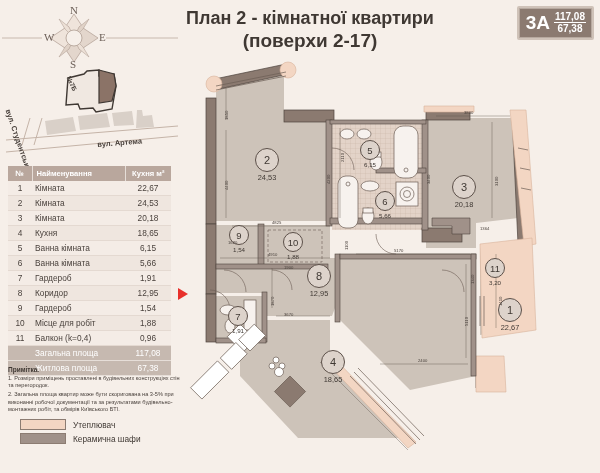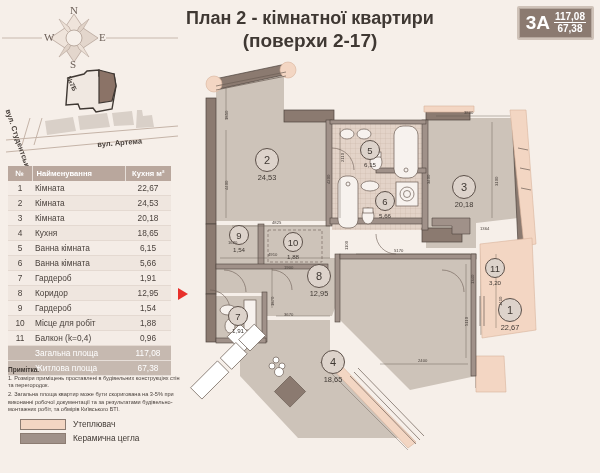--- a/index.html
+++ b/index.html
@@ -58,21 +58,21 @@
   .tbl tr.sum td.num{background:#c6b9b0;}
 
   
   .notes{position:absolute;left:8px;top:366px;width:175px;}
   .notes h4{margin:0 0 2px 0;font-size:6.5px;color:#3f3833;font-weight:bold;}
   .notes p{margin:0 0 2px 0;font-size:5.6px;line-height:7.2px;color:#4a423d;}
 
   
   .legend{position:absolute;left:20px;top:419px;width:180px;}
   .legend-title{font-size:10.5px;color:#3f3833;margin-bottom:3px;}
-  .legend-row{display:flex;align-items:flex-start;gap:7px;margin-bottom:3px;}
+  .legend-row{display:flex;align-items:center;gap:7px;margin-bottom:3px;}
   .sw{width:44px;height:9px;border:1px solid #8c7c72;}
   .legend-row span.lt{font-size:8.3px;color:#3f3833;}
 
   
   .plan{position:absolute;left:180px;top:58px;width:420px;height:400px;}
   .rm-badge{position:absolute;display:flex;flex-direction:column;align-items:center;}
   .rm-circle{
     width:22px;height:22px;border-radius:50%;
     border:1.1px solid #5c5049;background:#ddd3cb;
     display:flex;align-items:center;justify-content:center;
@@ -237,21 +237,21 @@
     <p>2.  Загальна площа квартир може бути скоригована на 3-5% при виконанні робочої документації та за результатами будівельно-монтажних робіт, та обмірів Київського БТІ.</p>
   </div>
 
   <div class="legend">
     <div class="legend-row">
       <div class="sw" style="background:#f3d6c3;"></div>
       <span class="lt">Утеплювач</span>
     </div>
     <div class="legend-row">
       <div class="sw" style="background:#a09189;"></div>
-      <span class="lt">Керамична цегла</span>
+      <span class="lt">Керамична шафи</span>
     </div>
   </div>
 
   <div class="plan">
     <svg width="420" height="400" viewBox="0 0 420 400">
       <defs>
         <pattern id="tile" width="5" height="5" patternUnits="userSpaceOnUse">
           <rect width="5" height="5" fill="#e3d3c8"></rect>
           <path d="M0 0 H5 M0 0 V5" stroke="#c9b3a4" stroke-width="0.5"></path>
         </pattern>

